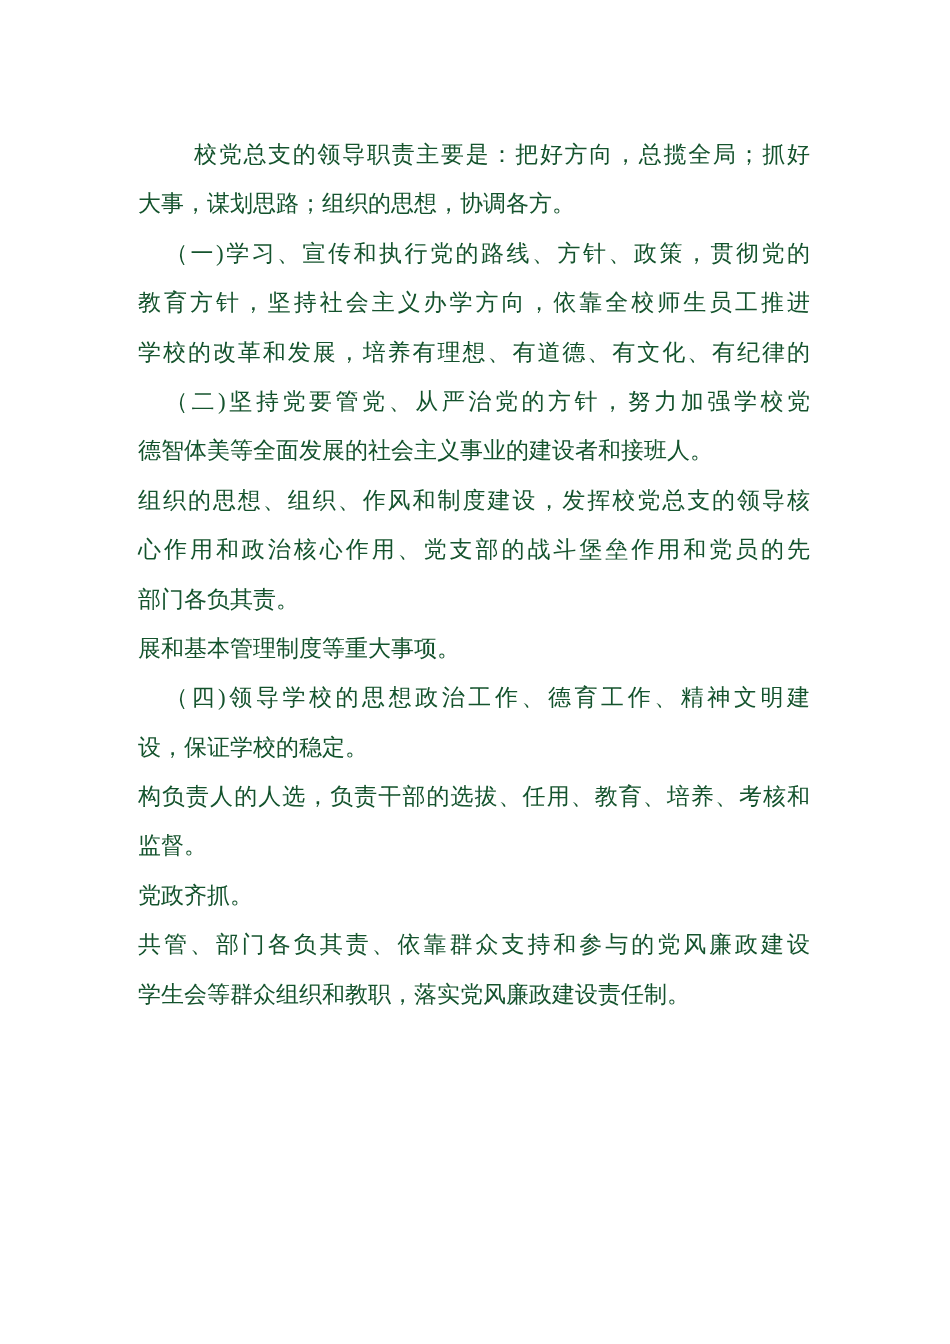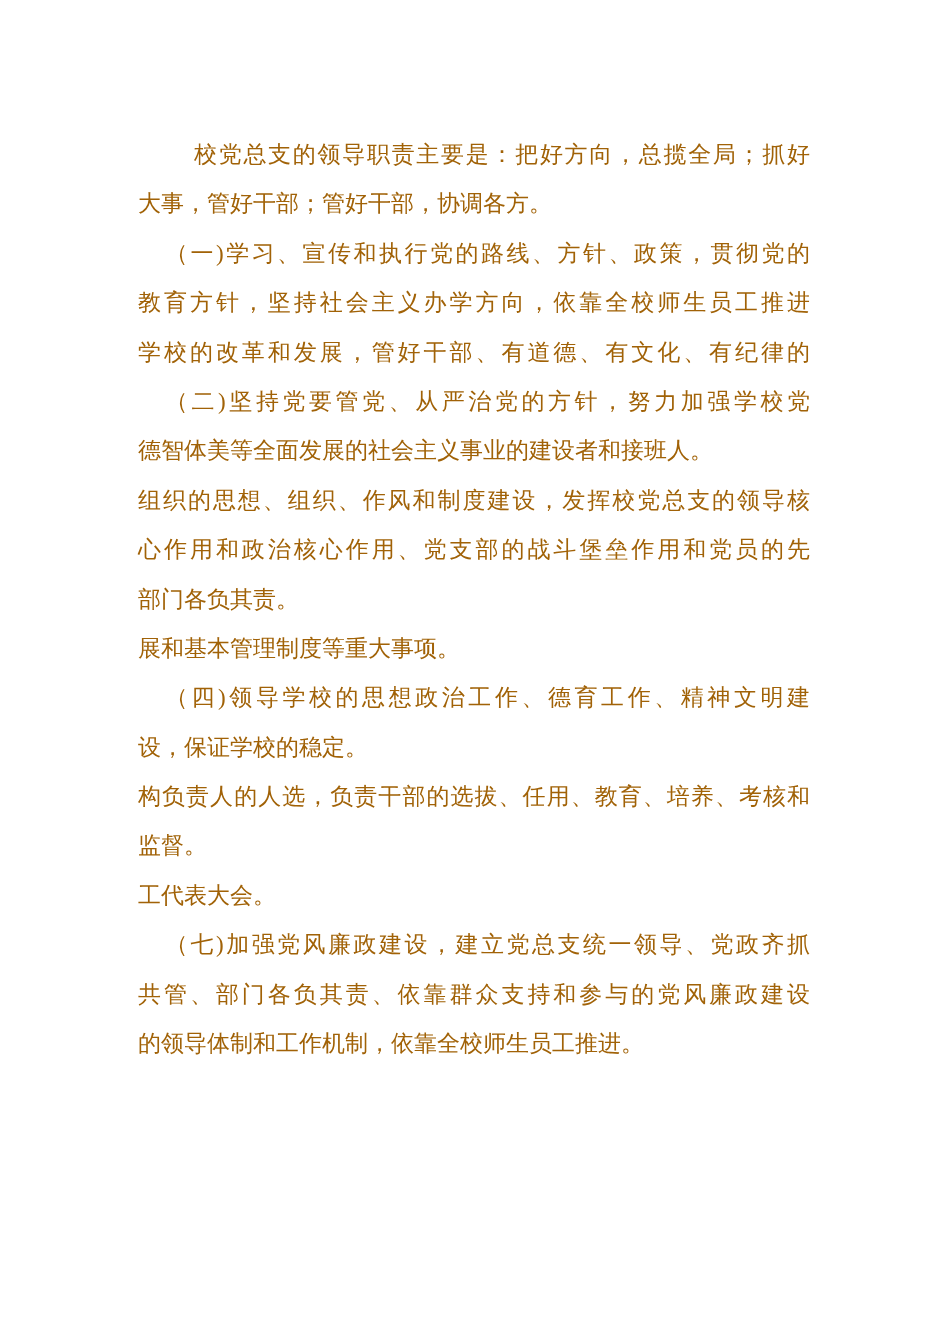--- a/index.html
+++ b/index.html
@@ -13,21 +13,21 @@
     height: 1344px;
     background: #ffffff;
     overflow: hidden;
   }
   .doc {
     position: absolute;
     left: 138px;
     top: 130px;
     width: 672px;
     font-family: "Liberation Serif", "DejaVu Serif", serif;
-    color: #a16207;
+    color: #14532d;
   }
   .line {
     height: 49.4px;
     line-height: 49.4px;
     font-size: 23px;
     white-space: normal;
     overflow: visible;
   }
   
   .line.fill {
@@ -39,32 +39,31 @@
   .line.ind2 { text-indent: 56px; }
   
   .line.ind1 { text-indent: 27px; }
 </style>
 </head>
 <body>
 
 <div class="page">
   <div class="doc">
       <div class="line fill ind2">校党总支的领导职责主要是：把好方向，总揽全局；抓好</div>
-      <div class="line">大事，管好干部；管好干部，协调各方。</div>
+      <div class="line">大事，谋划思路；组织的思想，协调各方。</div>
       <div class="line fill ind1">（一)学习、宣传和执行党的路线、方针、政策，贯彻党的</div>
       <div class="line fill">教育方针，坚持社会主义办学方向，依靠全校师生员工推进</div>
-      <div class="line fill">学校的改革和发展，管好干部、有道德、有文化、有纪律的</div>
+      <div class="line fill">学校的改革和发展，培养有理想、有道德、有文化、有纪律的</div>
       <div class="line fill ind1">（二)坚持党要管党、从严治党的方针，努力加强学校党</div>
       <div class="line">德智体美等全面发展的社会主义事业的建设者和接班人。</div>
       <div class="line fill">组织的思想、组织、作风和制度建设，发挥校党总支的领导核</div>
       <div class="line fill">心作用和政治核心作用、党支部的战斗堡垒作用和党员的先</div>
       <div class="line">部门各负其责。</div>
       <div class="line">展和基本管理制度等重大事项。</div>
       <div class="line fill ind1">（四)领导学校的思想政治工作、德育工作、精神文明建</div>
       <div class="line">设，保证学校的稳定。</div>
       <div class="line fill">构负责人的人选，负责干部的选拔、任用、教育、培养、考核和</div>
       <div class="line">监督。</div>
-      <div class="line">工代表大会。</div>
-      <div class="line fill ind1">（七)加强党风廉政建设，建立党总支统一领导、党政齐抓</div>
+      <div class="line">党政齐抓。</div>
       <div class="line fill">共管、部门各负其责、依靠群众支持和参与的党风廉政建设</div>
-      <div class="line">的领导体制和工作机制，依靠全校师生员工推进。</div>
+      <div class="line">学生会等群众组织和教职，落实党风廉政建设责任制。</div>
     </div>
 </div>
 
 </body></html>

